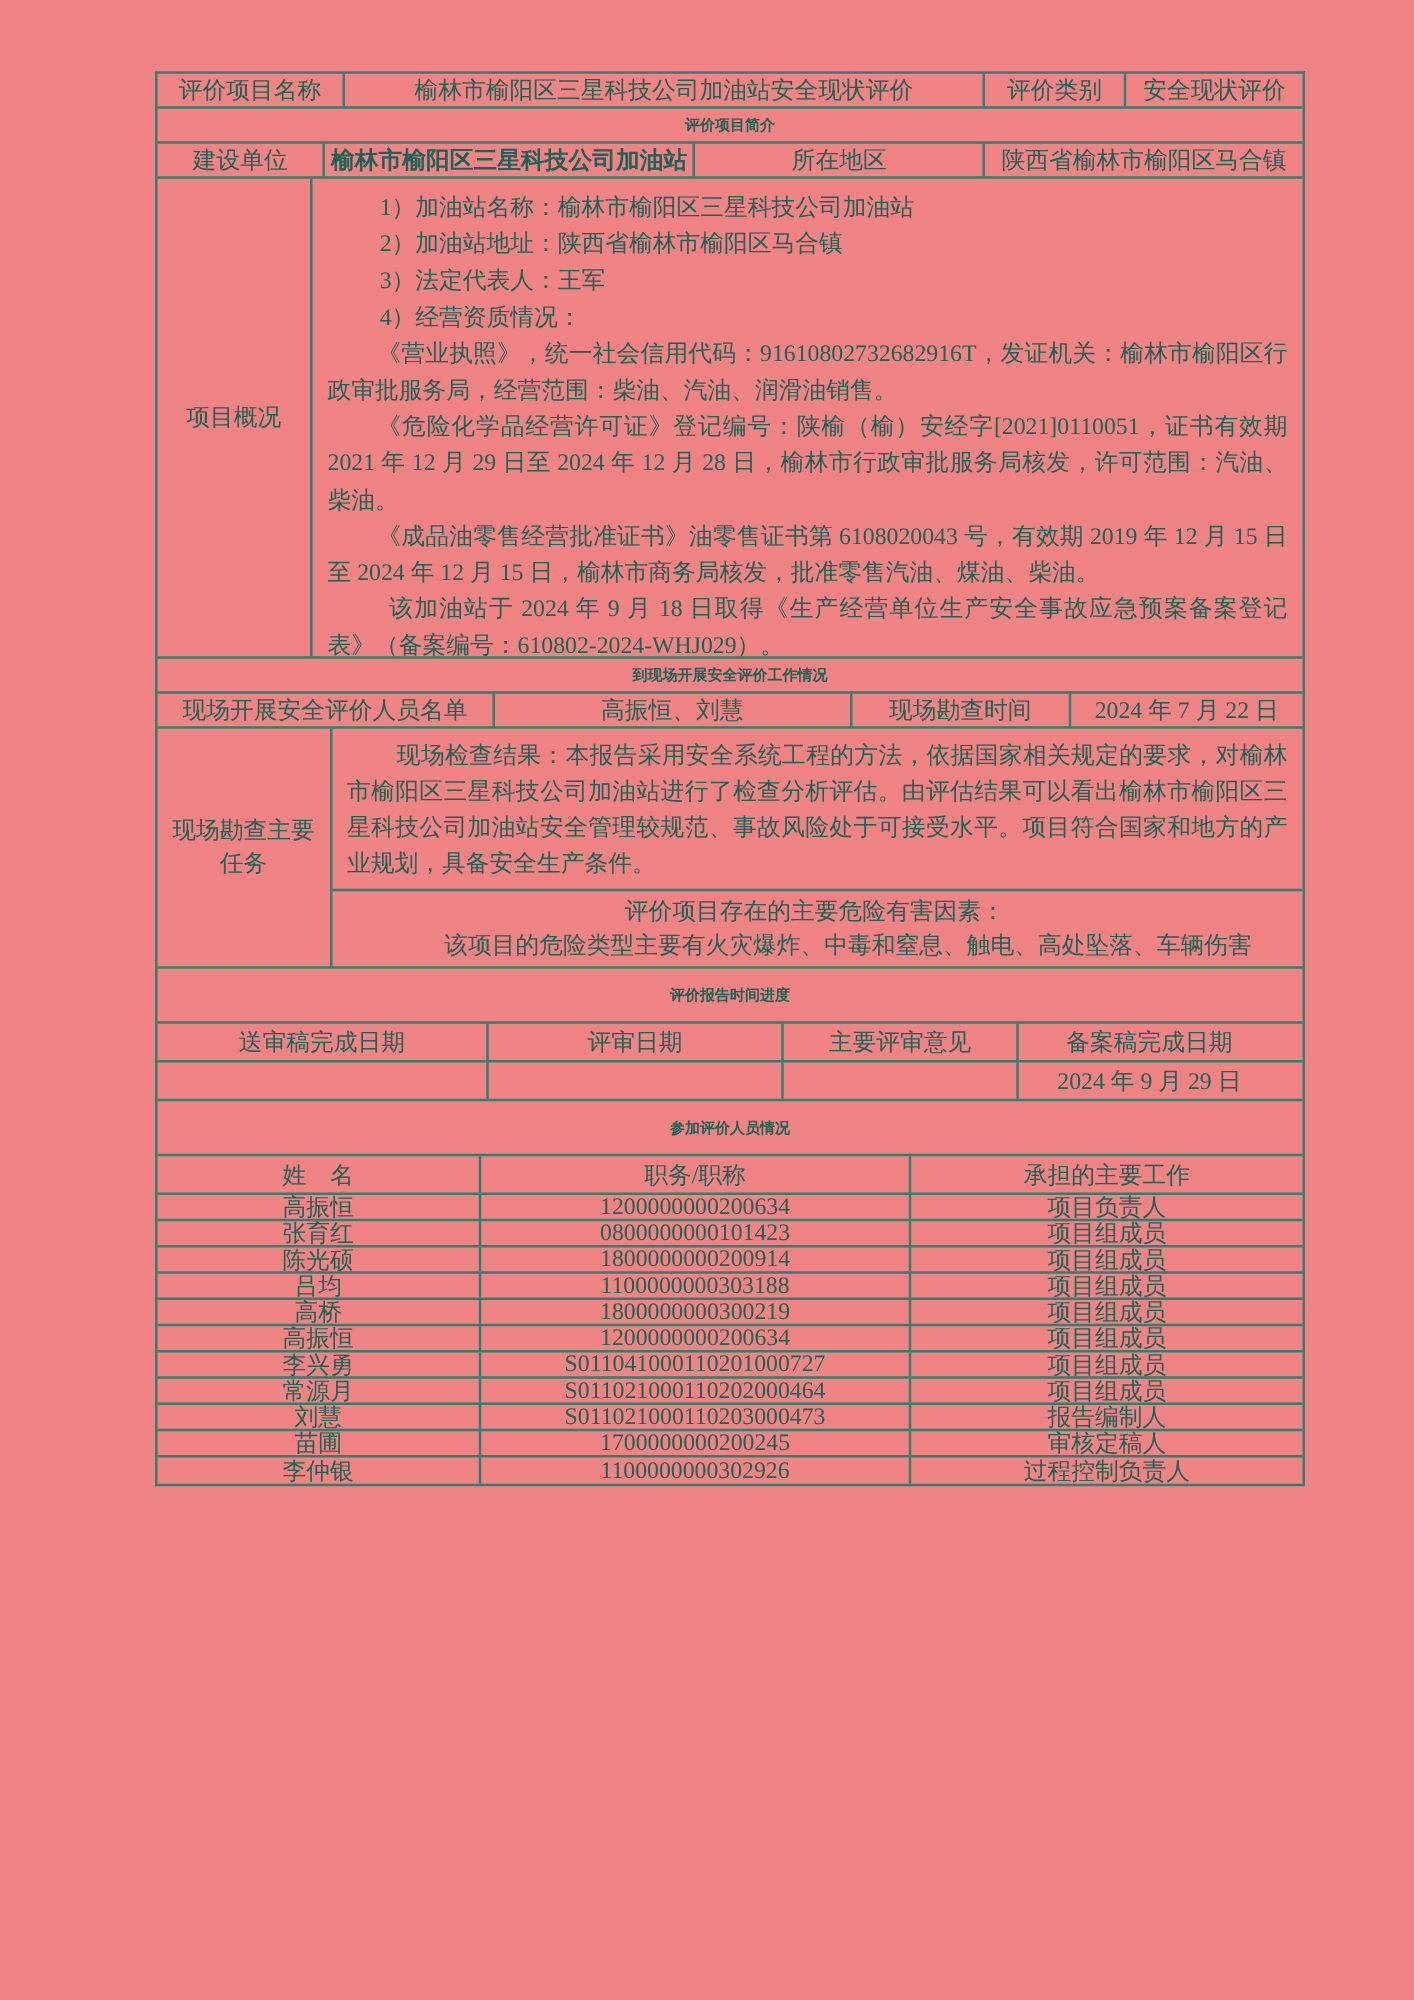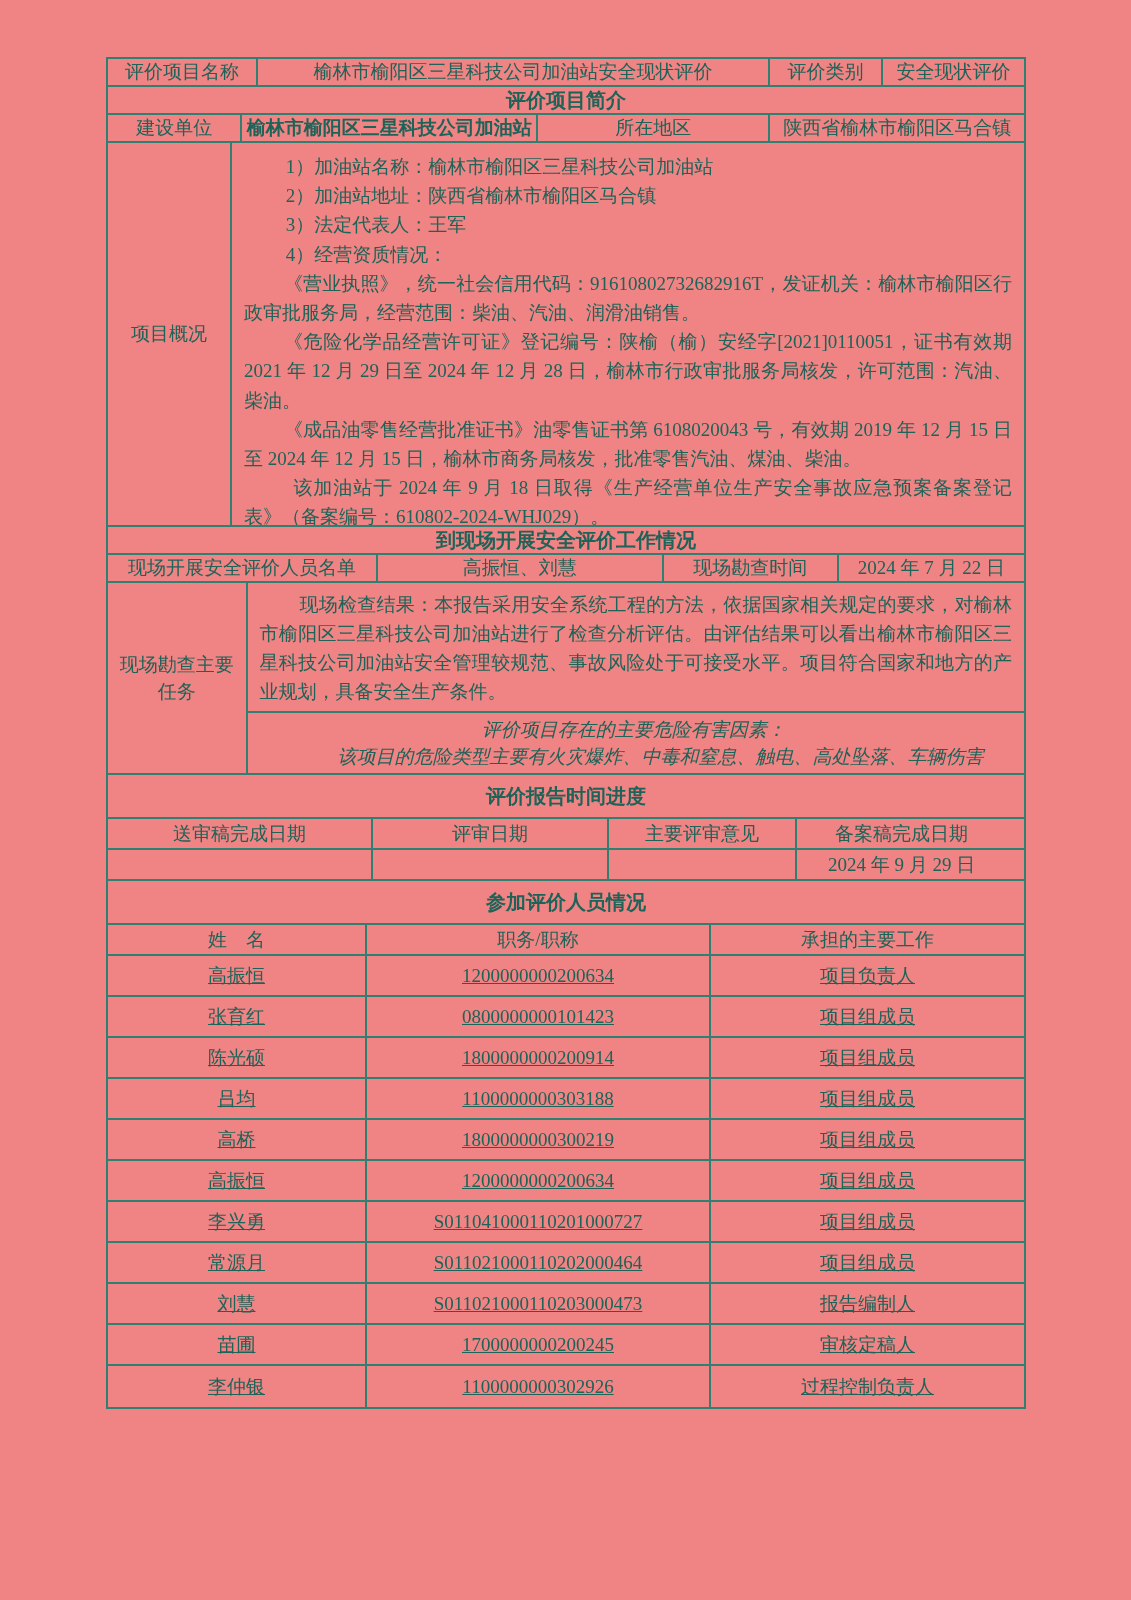--- a/index.html
+++ b/index.html
@@ -10,31 +10,31 @@
   *{margin:0;padding:0;box-sizing:border-box;}
   html,body{width:1131px;height:1600px;}
   body{
     background:var(--bg);
     color:var(--tx);
     font-family:"Liberation Serif","DejaVu Serif",serif;
     font-size:19px;
     position:relative;
   }
   .page{position:absolute;left:0;top:0;width:1131px;height:1600px;background:var(--bg);}
-  .tbl{position:absolute;left:106px;top:57px;width:920px;border:2px solid var(--bd);}
+  .tbl{position:absolute;left:124px;top:57px;width:920px;border:2px solid var(--bd);}
   .row{display:flex;border-bottom:2px solid var(--bd);}
   .row.last{border-bottom:none;}
   .c{
     border-right:2px solid var(--bd);
     display:flex;align-items:center;justify-content:center;
     text-align:center;overflow:hidden;
   }
   .c.end{border-right:none;}
   .c.blk{display:block;text-align:left;}
-  .sect{font-weight:bold;font-size:20px;justify-content:center;}
+  .sect{font-weight:bold;font-size:12px;justify-content:center;}
   .h28{height:28px;}
   .h30{height:44px;}
   .h31{height:31px;}
   
   .r1a{width:150px;} .r1b{width:512px;} .r1c{width:113px;} .r1d{width:141px;}
   
   .r3a{width:136px;} .r3b{width:300px;font-weight:bold;} .r3c{width:235px;} .r3d{width:257px;}
   
   .ov{height:384px;}
   .ovlab{width:124px;}
@@ -43,27 +43,27 @@
   .ovpara{text-align:justify;text-indent:2.1em;}
   .ovpara.deep{text-indent:2.6em;}
   
   .r6a{width:271px;} .r6b{width:287px;} .r6c{width:176px;} .r6d{width:186px;}
   
   .task{height:192px;}
   .tasklab{width:142px;line-height:27px;padding:4px 8px;}
   .taskright{width:792px;display:block;border-right:none;}
   .taskA{height:130px;border-bottom:2px solid var(--bd);padding:7px 12px 0 12px;
          text-align:justify;text-indent:2.1em;line-height:29px;}
-  .taskB{height:60px;padding:3px 12px 12px 8px;line-height:27px;font-style:italic;}
+  .taskB{height:60px;padding:3px 12px 12px 8px;line-height:27px;}
   .taskB .ind{text-indent:2.8em;}
   
   .s1{width:265px;} .s2{width:236px;} .s3{width:188px;} .s4{width:209px;}
   
   .p1{width:259px;} .p2{width:344px;} .p3{width:313px;}
-  .prow{height:41px;text-decoration:underline;}
+  .prow{height:21px;}
 </style>
 </head>
 <body>
 
 <div class="page">
   <div class="tbl">
 
     <div class="row h28">
       <div class="c r1a">评价项目名称</div>
       <div class="c r1b">榆林市榆阳区三星科技公司加油站安全现状评价</div>

